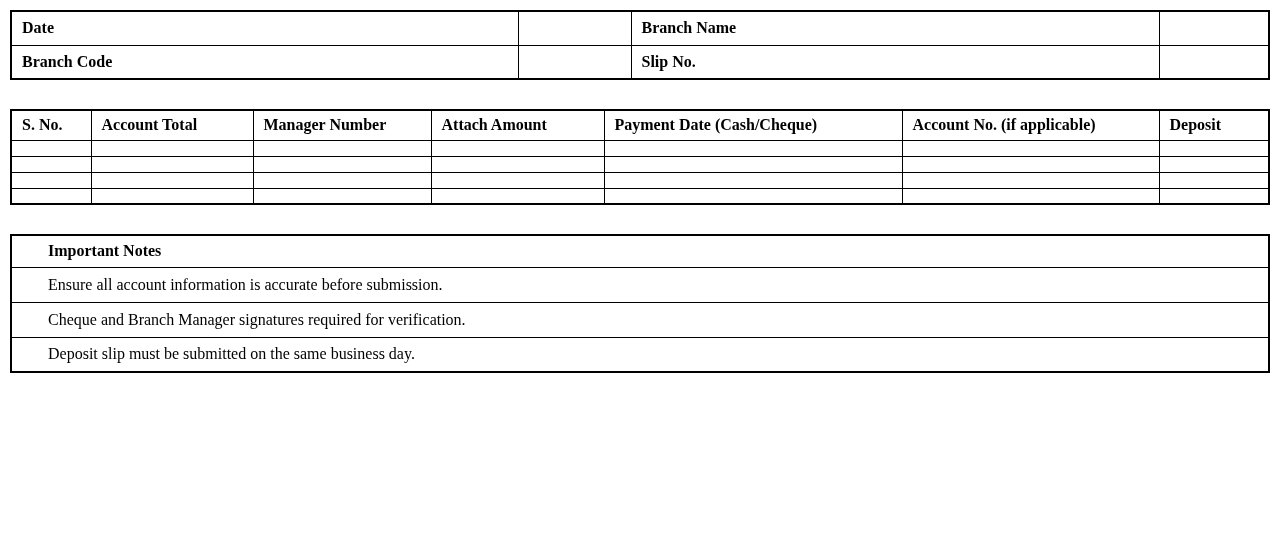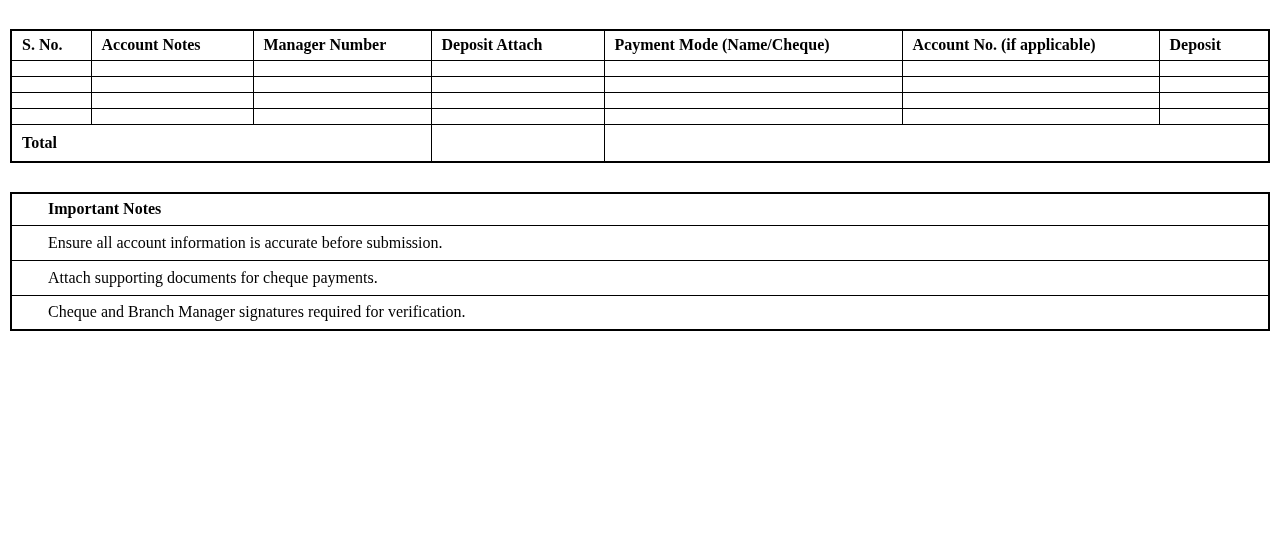--- a/index.html
+++ b/index.html
@@ -52,38 +52,60 @@
   table.notes tr.hrow { height: 32px; }
   table.notes tr.nrow { height: 35px; }
   table.notes td { font-weight: normal; padding-left: 36px; }
   table.notes td.lbl { font-weight: bold; }
 </style>
 </head>
 <body>
 
 <div class="sheet">
 
+  <table class="t info">
+    <colgroup>
+      <col style="width:507px">
+        <col style="width:113px">
+        <col style="width:528px">
+        <col style="width:110px">
+    </colgroup>
+    <tbody>
+        <tr>
+      <td class="lbl">Date</td>
+      <td class="val"></td>
+      <td class="lbl">Branch Name</td>
+      <td class="val"></td>
+    </tr>
+    <tr>
+      <td class="lbl">Branch Code</td>
+      <td class="val"></td>
+      <td class="lbl">Slip No.</td>
+      <td class="val"></td>
+    </tr>
+  </tbody>
+    </table>
 
   <table class="t dep">
     <colgroup>
       <col style="width:80px">
         <col style="width:162px">
         <col style="width:178px">
         <col style="width:173px">
       <col style="width:298px">
         <col style="width:257px">
         <col style="width:110px">
     </colgroup>
     <tbody>
         <tr class="hrow">
       <td class="lbl">S. No.</td>
-      <td class="lbl">Account Notes</td>
+      <td class="lbl">Account Total</td>
       <td class="lbl">Manager Number</td>
-      <td class="lbl">Deposit Attach</td>
-      <td class="lbl">Payment Mode (Name/Cheque)</td>
+      <td class="lbl">Attach Amount</td>
+      <td class="lbl">Payment Date (Cash/Cheque)</td>
       <td class="lbl">Account No. (if applicable)</td>
       <td class="lbl">Deposit</td>
     </tr>
     <tr class="drow">
       <td></td>
           <td></td>
           <td></td>
           <td></td>
           <td></td>
           <td></td>
@@ -109,41 +131,36 @@
     </tr>
     <tr class="drow">
       <td></td>
           <td></td>
           <td></td>
           <td></td>
           <td></td>
           <td></td>
           <td></td>
     </tr>
-    <tr class="trow">
-      <td class="lbl" colspan="3">Total</td>
-      <td class="val"></td>
-      <td class="val" colspan="3"></td>
-    </tr>
   </tbody>
     </table>
 
   <table class="t notes">
     <colgroup>
         <col style="width:1258px">
       </colgroup>
     <tbody>
         <tr class="hrow">
       <td class="lbl">Important Notes</td>
     </tr>
     <tr class="nrow">
       <td>Ensure all account information is accurate before submission.</td>
     </tr>
     <tr class="nrow">
-      <td>Attach supporting documents for cheque payments.</td>
+      <td>Cheque and Branch Manager signatures required for verification.</td>
     </tr>
     <tr class="nrow">
-      <td>Cheque and Branch Manager signatures required for verification.</td>
+      <td>Deposit slip must be submitted on the same business day.</td>
     </tr>
   </tbody>
     </table>
 
 </div>
 
 </body></html>

